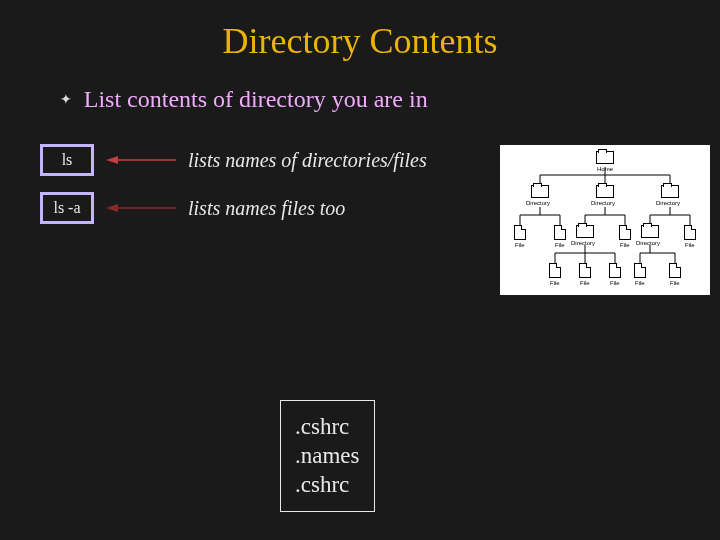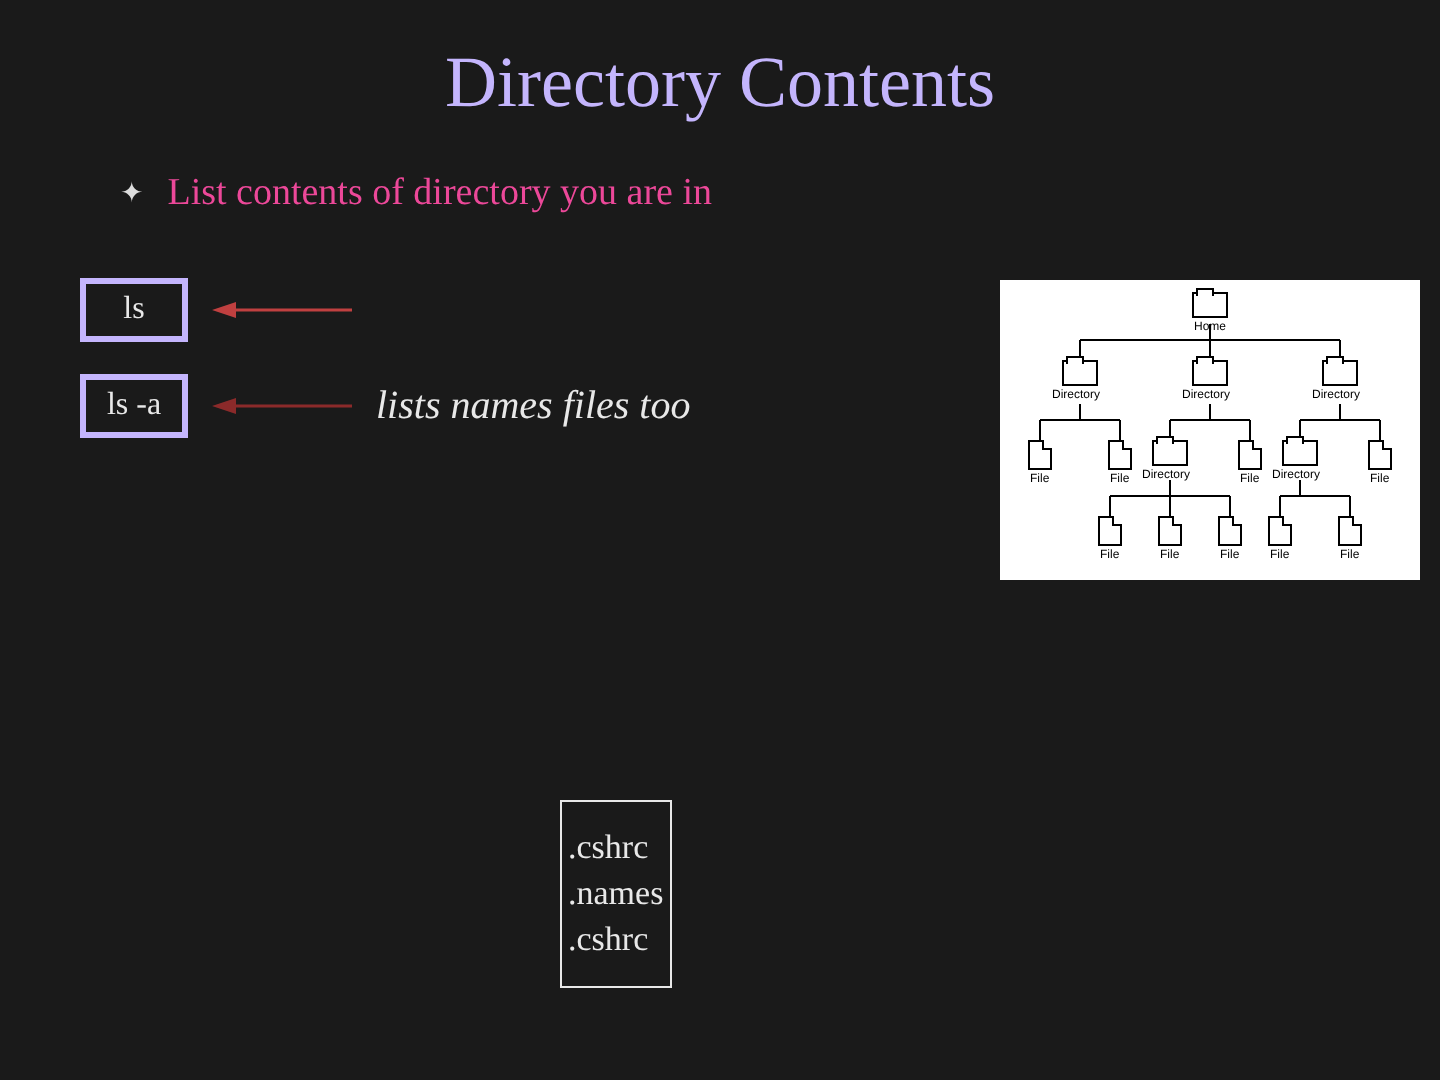--- a/index.html
+++ b/index.html
@@ -14,37 +14,37 @@
   }
   .slide {
     width: 100%;
     height: 100%;
     padding: 20px 40px;
   }
   .title {
     text-align: center;
     font-size: 36px;
     font-weight: normal;
-    color: #c4b5fd;
+    color: #eab308;
     margin-bottom: 24px;
   }
   .bullet-row {
     display: flex;
     align-items: center;
     gap: 12px;
     margin-left: 20px;
     margin-bottom: 30px;
   }
   .bullet {
     font-size: 14px;
     color: #ddd;
   }
   .bullet-text {
-    font-size: 19px;
-    color: #ec4899;
+    font-size: 24px;
+    color: #f0abfc;
   }
   .content-area {
     display: flex;
     gap: 30px;
   }
   .left-col {
     flex: 0 0 auto;
     width: 430px;
   }
   .cmd-row {
@@ -78,23 +78,23 @@
     height: 150px;
     background: #fff;
     margin-top: 2px;
     position: relative;
   }
   .files-box {
     position: absolute;
     left: 280px;
     top: 400px;
     border: 1px solid #e8e8e8;
-    padding: 10px 3px;
-    color: #e8e8e8;
-    font-size: 17px;
+    padding: 10px 14px;
+    color: #e8e8e8;
+    font-size: 23px;
   }
   .files-box div {
     margin: 3px 0;
   }
   
   .d-folder {
     position: absolute;
     border: 1px solid #000;
     background: #fff;
   }
@@ -154,20 +154,21 @@
     <div class="left-col">
 
       <div class="cmd-row">
         <span class="cmd-box">ls</span>
         <span class="arrow">
           <svg width="70" height="12" viewBox="0 0 70 12">
             <line x1="10" y1="6" x2="70" y2="6" stroke-width="1.5" stroke="#c04040"></line>
             <polygon points="0,6 12,2 12,10" fill="#c04040"></polygon>
           </svg>
         </span>
+        <span class="desc">lists names of directories/files</span>
       </div>
 
       <div class="cmd-row">
         <span class="cmd-box">ls -a</span>
         <span class="arrow">
           <svg width="70" height="12" viewBox="0 0 70 12">
             <line x1="10" y1="6" x2="70" y2="6" stroke-width="1.5" stroke="#8b2a2a"></line>
             <polygon points="0,6 12,2 12,10" fill="#8b2a2a"></polygon>
           </svg>
         </span>

